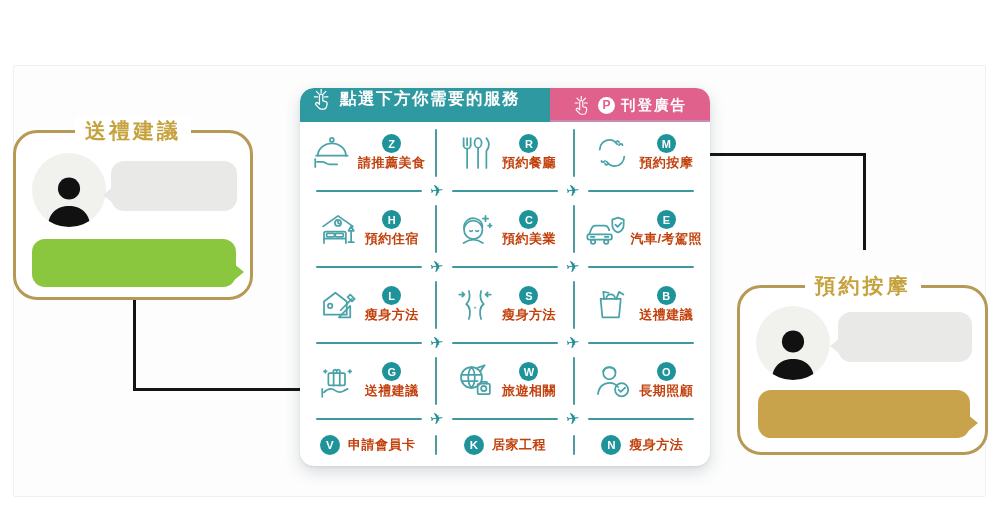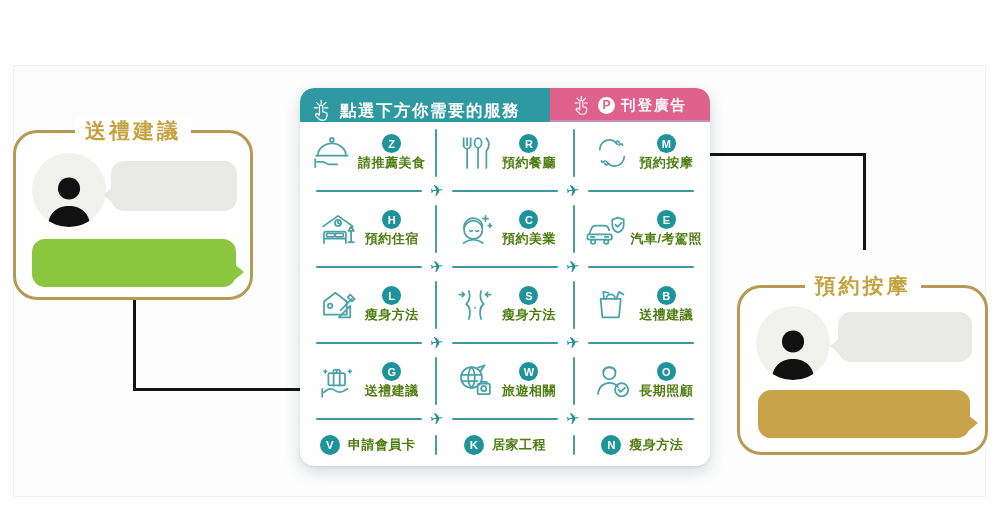--- a/index.html
+++ b/index.html
@@ -6,40 +6,40 @@
   html,body { background:#fff; font-family:"Liberation Sans","DejaVu Sans",sans-serif; }
   .stage { position:relative; width:1000px; height:527px; background:#fff; overflow:hidden; }
   .content-band { position:absolute; left:13px; top:65px; width:973px; height:432px;
     background:#fdfdfd; border:1px solid #f0f0f0; border-radius:2px; }
 
   
   .menu-card { position:absolute; left:300px; top:88px; width:410px; height:378px;
     background:#fff; border-radius:14px; overflow:hidden;
     box-shadow:0 6px 16px rgba(40,60,70,.18), 0 1px 3px rgba(0,0,0,.08); }
   .menu-header { display:flex; height:34px; }
-  .hdr-main { flex:1; background:#2e99a0; color:#fff; display:flex; align-items:flex-end;
+  .hdr-main { flex:1; background:#2e99a0; color:#fff; display:flex; align-items:flex-start;
     gap:7px; padding:0 10px 0 12px; border-radius:14px 0 0 0; }
   .hdr-main .t { font-size:16.5px; font-weight:bold; letter-spacing:1.5px; white-space:nowrap; }
   .hdr-ad { width:160px; background:#e0618b; color:#fff; display:flex; align-items:center;
     justify-content:center; gap:6px; border-radius:0 14px 0 0;
     box-shadow:inset 0 -2px 0 rgba(170,178,220,.55); }
   .hdr-ad .t { font-size:14.5px; font-weight:bold; letter-spacing:2px; white-space:nowrap;font-family:Liberation Serif, serif; }
   .pbadge { width:17px; height:17px; border-radius:50%; background:#fff; color:#e0618b;
     font-size:12px; font-weight:bold; display:flex; align-items:center; justify-content:center; }
 
   .grid { display:flex; flex-direction:column; }
   .item-row { height:62px; display:flex; align-items:center; }
   .cell { flex:1; height:100%; display:flex; align-items:center; justify-content:center;
     gap:6px; cursor:pointer; }
   .vdiv { width:2px; height:48px; background:#4d9ba1; border-radius:2px; }
   .vdiv.short { height:20px; }
   .stack { display:flex; flex-direction:column; align-items:center; gap:1px; }
   .badge { width:19px; height:19px; border-radius:50%; background:#1e939a; color:#fff;
     font-size:11px; font-weight:bold; display:flex; align-items:center; justify-content:center; }
-  .label { color:#4d7c0f; font-size:13px; font-weight:bold; letter-spacing:.5px; white-space:nowrap; }
+  .label { color:#c2410c; font-size:13px; font-weight:bold; letter-spacing:.5px; white-space:nowrap; }
   .sep-row { height:14px; display:flex; align-items:center; padding:0 16px; }
   .hline { flex:1; height:2px; background:#3f98a0; border-radius:2px; }
   .plane { width:30px; text-align:center; color:#1f8e96; font-size:16px; line-height:1;
     transform:rotate(-8deg); font-family:"DejaVu Sans",sans-serif; }
   .footer-row { height:38px; display:flex; align-items:center; }
   .fcell { flex:1; display:flex; align-items:center; justify-content:center; gap:8px; cursor:pointer; }
   .fbadge { width:20px; height:20px; border-radius:50%; background:#1e939a; color:#fff;
     font-size:11.5px; font-weight:bold; display:flex; align-items:center; justify-content:center; }
   .ic { stroke:#4aa2a9; fill:none; stroke-width:2; stroke-linecap:round; stroke-linejoin:round; }
   .ic .fill { fill:#4aa2a9; stroke:none; }

